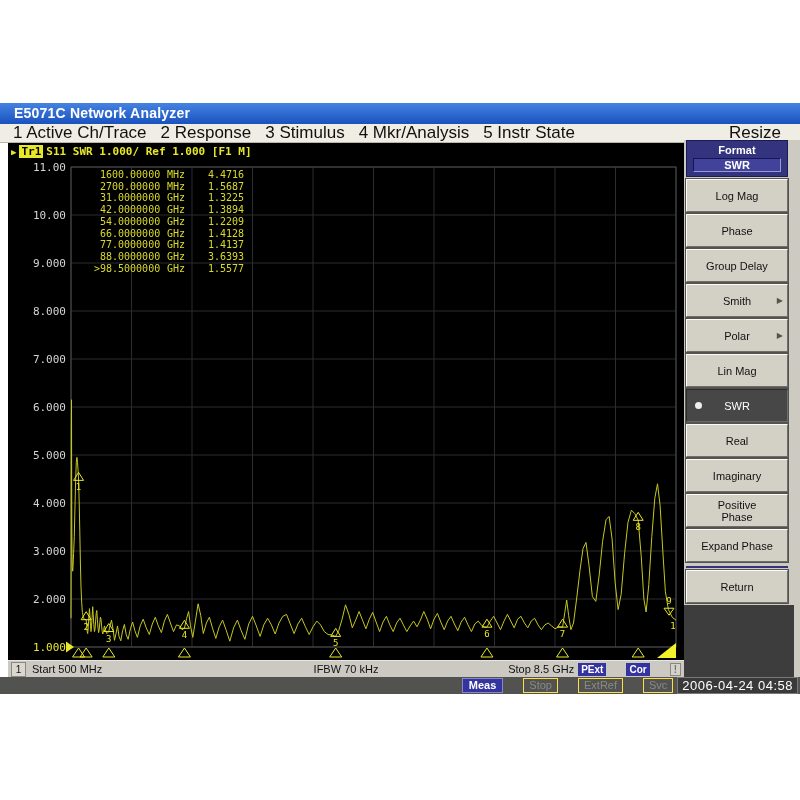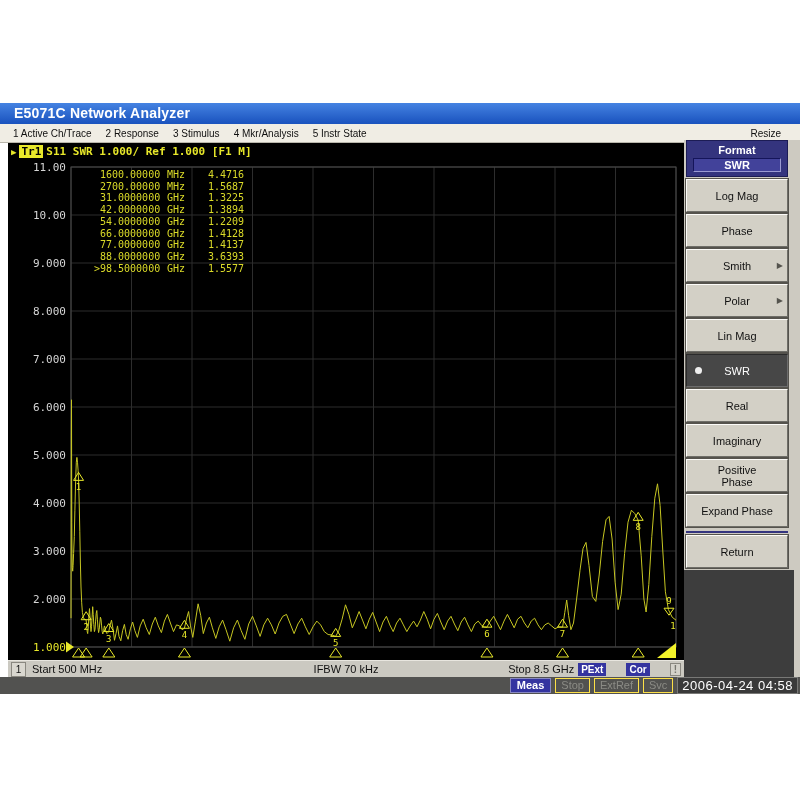--- a/index.html
+++ b/index.html
@@ -3,21 +3,21 @@
 <meta charset="utf-8">
 <style>
   html,body{margin:0;padding:0;}
   body{width:800px;height:800px;background:#ffffff;position:relative;overflow:hidden;
        font-family:"Liberation Sans",sans-serif;}
   .titlebar{position:absolute;left:0;top:103px;width:800px;height:28px;box-sizing:border-box;
        background:linear-gradient(#4583e2,#1c55c0 70%,#154aad);color:#fff;font-weight:bold;
        font-size:14px;line-height:21px;padding-left:14px;letter-spacing:0.2px;}
   .menubar{position:absolute;left:0;top:124px;width:800px;height:19px;box-sizing:border-box;
        background:#f0ede4;border-bottom:1px solid #b9b6ab;display:flex;align-items:center;
-       gap:14px;padding-left:13px;font-size:10px;color:#101010;}
+       gap:14px;padding-left:13px;font-size:17px;color:#101010;}
   .menu-item{cursor:default;}
   .resize{position:absolute;right:19px;}
   .screen{position:absolute;left:8px;top:143px;width:676px;height:517px;background:#000;}
   .trace-line{position:absolute;left:3px;top:2px;display:flex;align-items:center;gap:3px;
        font-family:"DejaVu Sans Mono",monospace;font-size:11px;font-weight:bold;color:#e8e82a;}
   .tr-arrow{font-size:9px;}
   .tr-badge{background:#e8e82a;color:#000;padding:0 2px;}
   .chart-svg{position:absolute;left:0;top:0;}
   .marker-table{position:absolute;left:68px;top:26px;font-family:"DejaVu Sans Mono",monospace;
        font-size:10px;line-height:11.7px;color:#dada28;}
@@ -182,20 +182,23 @@
     <div>Format</div>
     <div class="sb-value-box">SWR</div>
   </div>
 <div class="sb-btn">
       <span style="width: 72px;">Log Mag</span>
     </div>
     <div class="sb-btn">
       <span style="width: 72px;">Phase</span>
     </div>
     <div class="sb-btn">
+      <span style="width: 72px;">Group Delay</span>
+    </div>
+    <div class="sb-btn">
       <span style="width: 72px;">Smith</span>
       <span class="sb-arrow">▶</span>
     </div>
     <div class="sb-btn">
       <span style="width: 72px;">Polar</span>
       <span class="sb-arrow">▶</span>
     </div>
     <div class="sb-btn">
       <span style="width: 72px;">Lin Mag</span>
     </div>
@@ -216,20 +219,20 @@
       <span style="width: 72px;">Expand Phase</span>
     </div>
     <div class="sb-sep"></div>
     <div class="sb-btn">
       <span style="width: 72px;">Return</span>
     </div>
     <div class="sb-filler"></div>
   </div>
 
 <div class="bottombar">
-  <span id="bottom-items" style="display:flex;gap:4px;align-items:flex-end;">
+  <span id="bottom-items" style="display:flex;gap:20px;align-items:flex-end;">
       <span class="bb-active">Meas</span>
       <span class="bb-disabled">Stop</span>
       <span class="bb-disabled">ExtRef</span>
       <span class="bb-disabled">Svc</span>
     </span>
   <span class="bb-date">2006-04-24 04:58</span>
 </div>
 
 </body></html>

